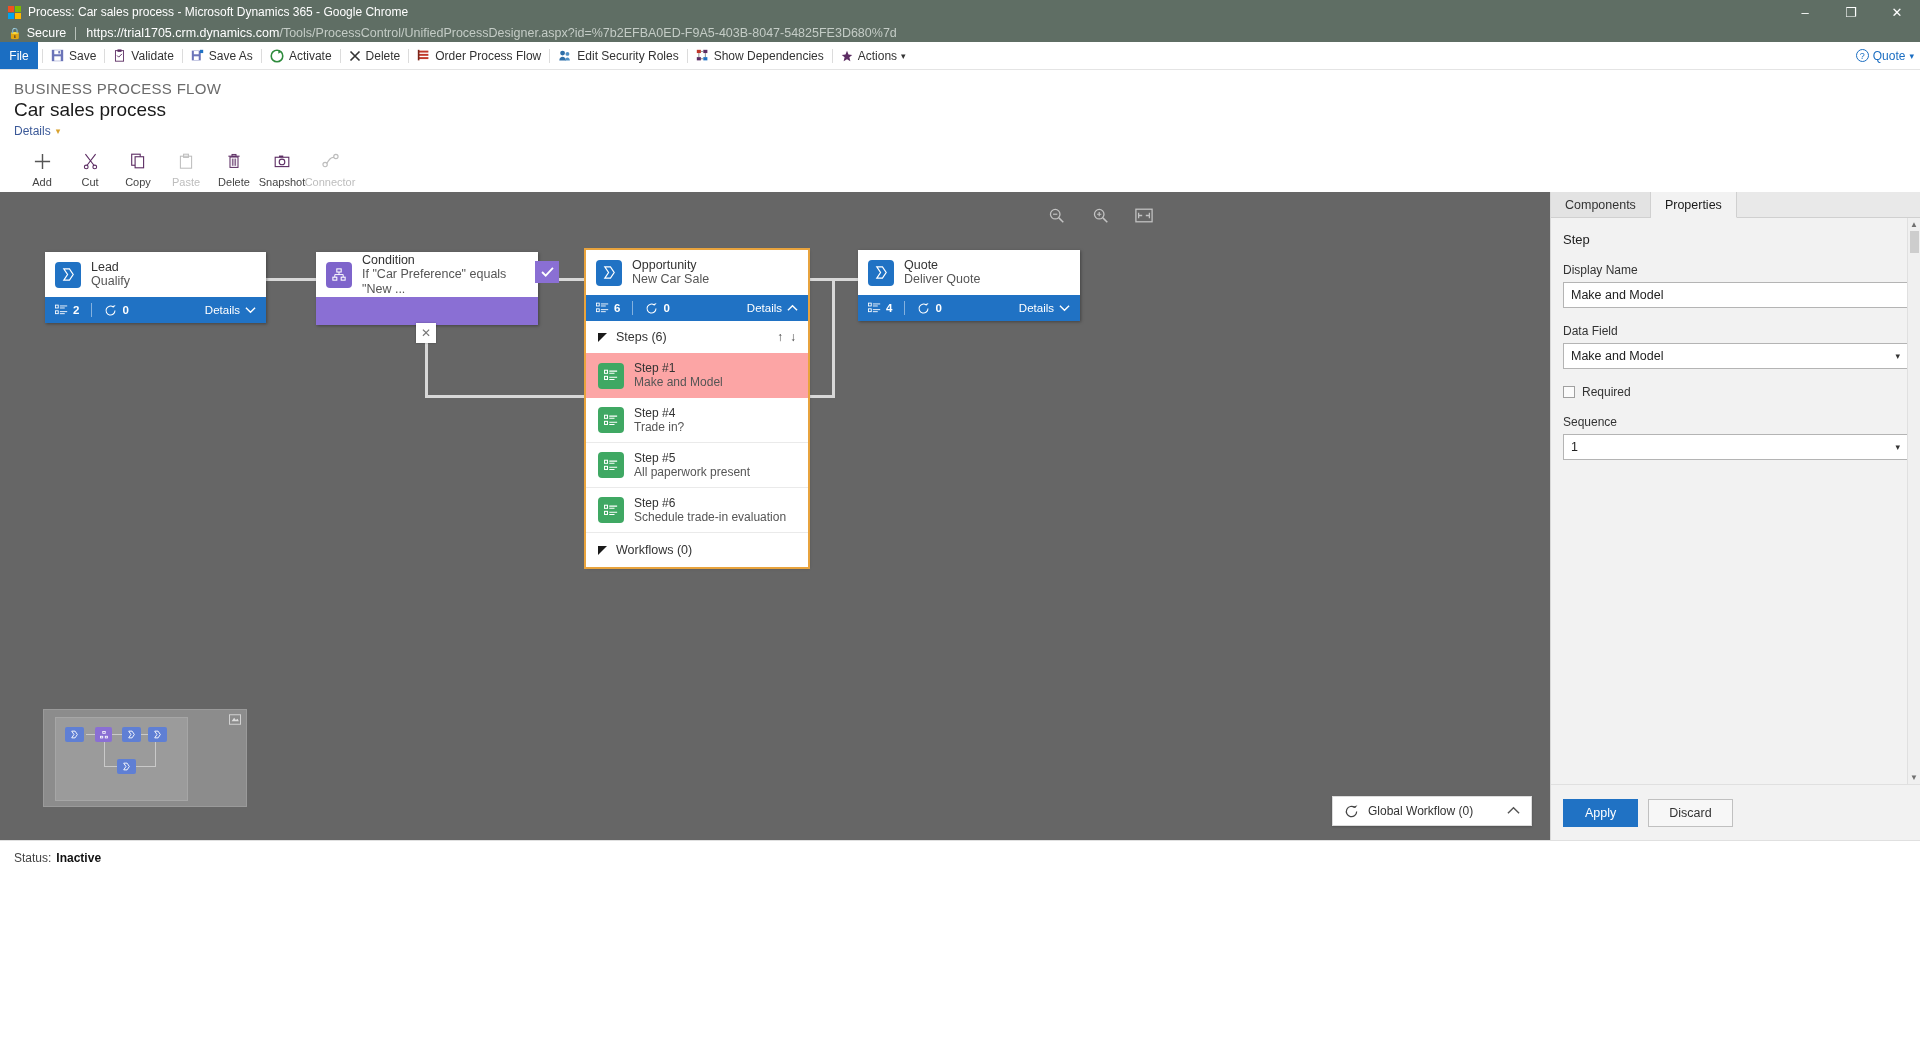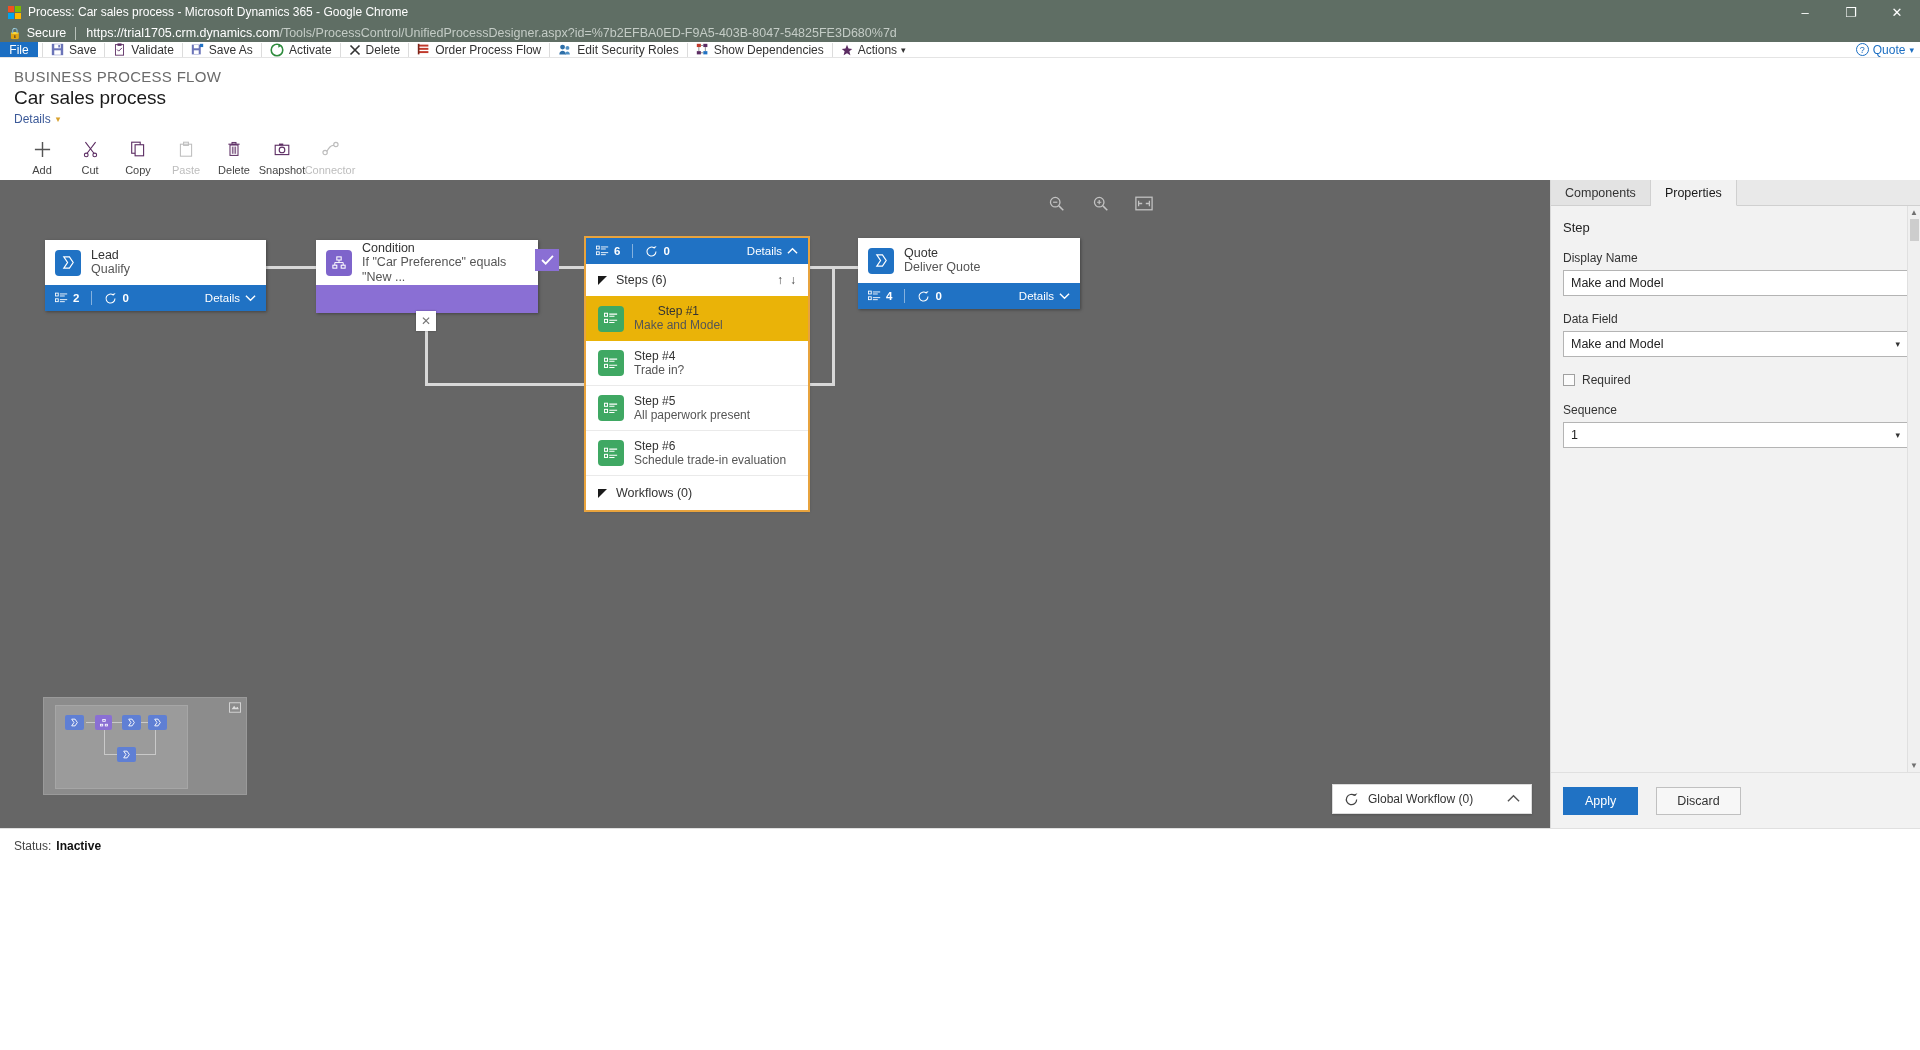--- a/index.html
+++ b/index.html
@@ -44,21 +44,21 @@
     overflow:hidden;
   }
   .lock { margin-right:5px; font-size:11px; }
   .secure-word { margin-right:9px; }
   .addr-sep { width:1px; height:13px; background:#b9c2bb; margin-right:10px; }
   .url-strong { color:#fff; }
   .url-dim { color:#c4ccc6; }
 
   
   .ribbon {
-    height: 16px;
+    height: 28px;
     background:#fff;
     border-bottom:1px solid #e4e4e4;
     display:flex; align-items:stretch;
     position:relative;
   }
   .file-tab {
     background:#1b6ec2; color:#fff;
     width:38px; display:flex; align-items:center; justify-content:center;
     font-size:12px;
   }
@@ -130,21 +130,21 @@
     display:flex;align-items:center;justify-content:center; font-size:12px;
     box-shadow:0 0 2px rgba(0,0,0,.3);
   }
 
   
   .steps-wrap { background:#fff; }
   .steps-header { display:flex; align-items:center; height:32px; padding:0 12px; font-size:12.5px; color:#333;}
   .tri { width:0;height:0;border-left:9px solid #1a1a1a;border-bottom:9px solid transparent;margin-right:9px;}
   .steps-sort { margin-left:auto; display:flex; gap:7px; color:#444; font-size:12px;}
   .step-row { display:flex; align-items:center; height:45px; padding:0 12px; border-bottom:1px solid #eaeaea;}
-  .step-row.active { background:#eab308; border-bottom:none;text-align:center;}
+  .step-row.active { background:#fca5a5; border-bottom:none;}
   .step-ic {
     width:26px;height:26px;border-radius:4px;background:#3fa863;
     display:flex;align-items:center;justify-content:center;color:#fff;flex:0 0 auto;margin-right:10px;
   }
   .step-tx .s1 { font-size:12px; color:#333; line-height:14px;}
   .step-tx .s2 { font-size:12px; color:#555; line-height:15px;}
   .wf-row { display:flex; align-items:center; height:34px; padding:0 12px; font-size:12.5px; color:#333;}
 
   
   .conn { position:absolute; background:#d8d8d8; }
@@ -197,21 +197,21 @@
   .chkrow { display:flex; align-items:center; margin-bottom:16px;}
   .chk { width:12px;height:12px;border:1px solid #a0a0a0;background:#fbfbfb;margin-right:7px;}
   .chk-lbl { font-size:12px;color:#333;}
   .panel-scroll {
     position:absolute; right:0; top:26px; width:13px; bottom:56px; background:#f0f0f0; border-left:1px solid #e0e0e0;
   }
   .panel-scroll .arrow-up, .panel-scroll .arrow-dn { height:13px; display:flex;align-items:center;justify-content:center; font-size:8px; color:#707070;}
   .panel-scroll .arrow-dn { position:absolute; bottom:0; width:100%;}
   .panel-scroll .thumb { position:absolute; top:13px; left:2px; width:9px; height:22px; background:#cdcdcd;}
   .panel-foot {
-    height:56px; display:flex; align-items:center; padding-left:12px; gap:18px;
+    height:56px; display:flex; align-items:center; padding-left:12px; gap:10px;
     border-top:1px solid #e0e0e0; background:#f2f2f2;
   }
   .btn-primary { background:#2072c4; color:#fff; border:none; height:28px; padding:0 22px; font-size:12.5px; font-family:inherit;}
   .btn-default { background:#f7f7f7; color:#333; border:1px solid #c0c0c0; height:28px; padding:0 20px; font-size:12.5px; font-family:inherit;}
 
   
   .statusbar {
     height:34px; border-top:1px solid #e0e0e0; background:#fff;
     display:flex; align-items:center; padding-left:14px; font-size:12px; color:#444;
   }
@@ -525,20 +525,31 @@
       <div class="cond-body"></div>
     </div>
     <div class="cond-check" style="left:535px;top:69px;">
       <svg width="13" height="10" viewBox="0 0 14 11">
           <path d="M1 5.5 L5 9.5 L13 1" fill="none" stroke="#fff" stroke-width="2"></path>
         </svg>
     </div>
     <div class="cond-x" style="left:416px;top:131px;">✕</div>
 
     <div class="stage selected" style="left:586px;top:58px;width:222px;">
+      <div class="stage-head">
+        <div class="stage-icon" style="background:#2072c4;">
+          <svg width="15" height="15" viewBox="0 0 16 16">
+              <path d="M3 2 L9 2 L13 8 L9 14 L3 14 L7 8 Z" fill="none" stroke="#fff" stroke-width="1.3"></path>
+            </svg>
+        </div>
+        <div class="stage-txt">
+          <div class="t1">Opportunity</div>
+          <div class="t2">New Car Sale</div>
+        </div>
+      </div>
       <div class="stage-foot">
         <span class="foot-metric">
           <svg width="13" height="12" viewBox="0 0 16 14">
               <rect x="0.5" y="1" width="3.5" height="3.5" fill="none" stroke="#fff" stroke-width="1.1"></rect>
               <rect x="0.5" y="8" width="3.5" height="3.5" fill="none" stroke="#fff" stroke-width="1.1"></rect>
               <path d="M6 2h9 M6 4.5h6 M6 9h9 M6 11.5h6" stroke="#fff" stroke-width="1.1"></path>
             </svg>
           <b>6</b>
         </span>
         <span class="foot-sep"></span>

